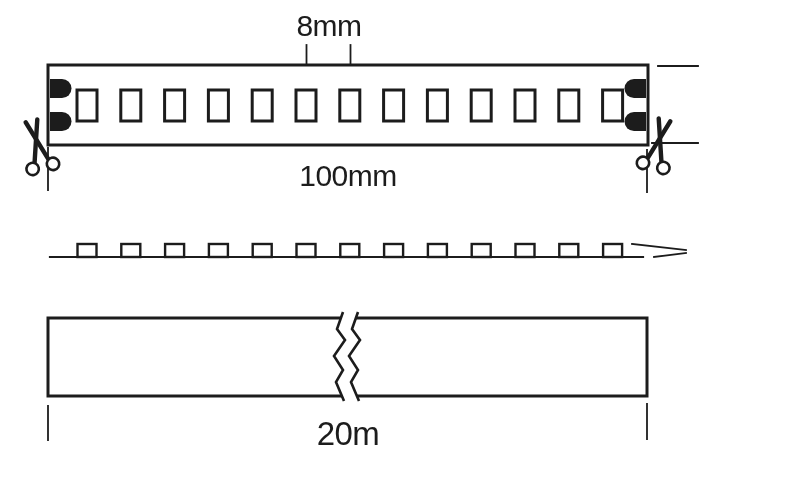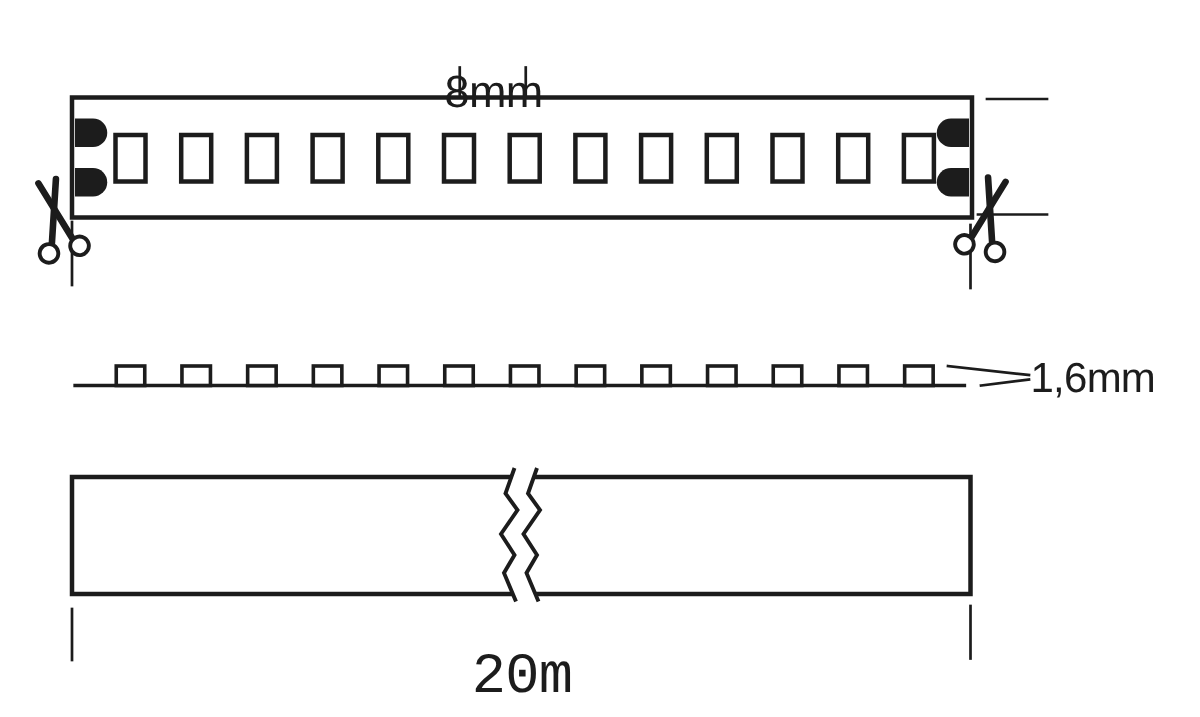--- a/index.html
+++ b/index.html
@@ -5,21 +5,21 @@
   html,body{margin:0;padding:0;background:#fff;}
   .stage{
     position:relative;width:800px;height:478px;background:#fff;overflow:hidden;
     font-family:"Liberation Sans",sans-serif;
   }
   .stage svg{position:absolute;left:0;top:0;}
   .lbl{
     position:absolute;line-height:1;white-space:nowrap;
     color:var(--ink,#1c1c1c);letter-spacing:-0.5px;
   }
-  .lbl.center{transform:translateX(-50%);margin-top:36px;}
+  .lbl.center{transform:translateX(-50%);}
   .outline{fill:#fff;stroke:var(--ink,#1c1c1c);stroke-width:3;}
   .thin{fill:none;stroke:var(--ink,#1c1c1c);stroke-width:1.8;stroke-linecap:square;}
   .pad{fill:var(--ink,#1c1c1c);stroke:none;}
   .blade{stroke:var(--ink,#1c1c1c);stroke-width:4.4;stroke-linecap:round;}
   .handle{fill:#fff;stroke:var(--ink,#1c1c1c);stroke-width:2.6;}
   .gap{fill:#fff;stroke:none;}
   .jag{fill:none;stroke:var(--ink,#1c1c1c);stroke-width:2.6;stroke-linejoin:miter;}
   .baseline{stroke:var(--ink,#1c1c1c);stroke-width:2.2;stroke-linecap:square;}
 </style>
 </head>
@@ -107,18 +107,18 @@
       <polyline class="jag" points="343,312 337,329 345,340 334,356 343,370 336,382 344,401"></polyline>
       <polyline class="jag" points="358,312 352,329 360,340 349,356 358,370 351,382 359,401"></polyline>
       <line class="thin" x1="48" y1="406" x2="48" y2="440"></line>
       <line class="thin" x1="647" y1="404" x2="647" y2="439"></line>
     </g>
   </svg>
 
   <div class="lbl center" style="left:329px;top:11px;font-size:30px;">8mm</div>
 
 
+  <div class="lbl center" style="left:348px;top:161px;font-size:30px;">100mm</div>
 
-  <div class="lbl" style="left:687px;top:238px;font-size:28px;">1,6mm</div>
 
-  <div class="lbl center" style="left:348px;top:397px;font-size:38px;font-family:Liberation Mono, monospace;">20m</div>
+  <div class="lbl center" style="left:348px;top:417px;font-size:33px;">20m</div>
 
 </div>
 
 </body></html>

